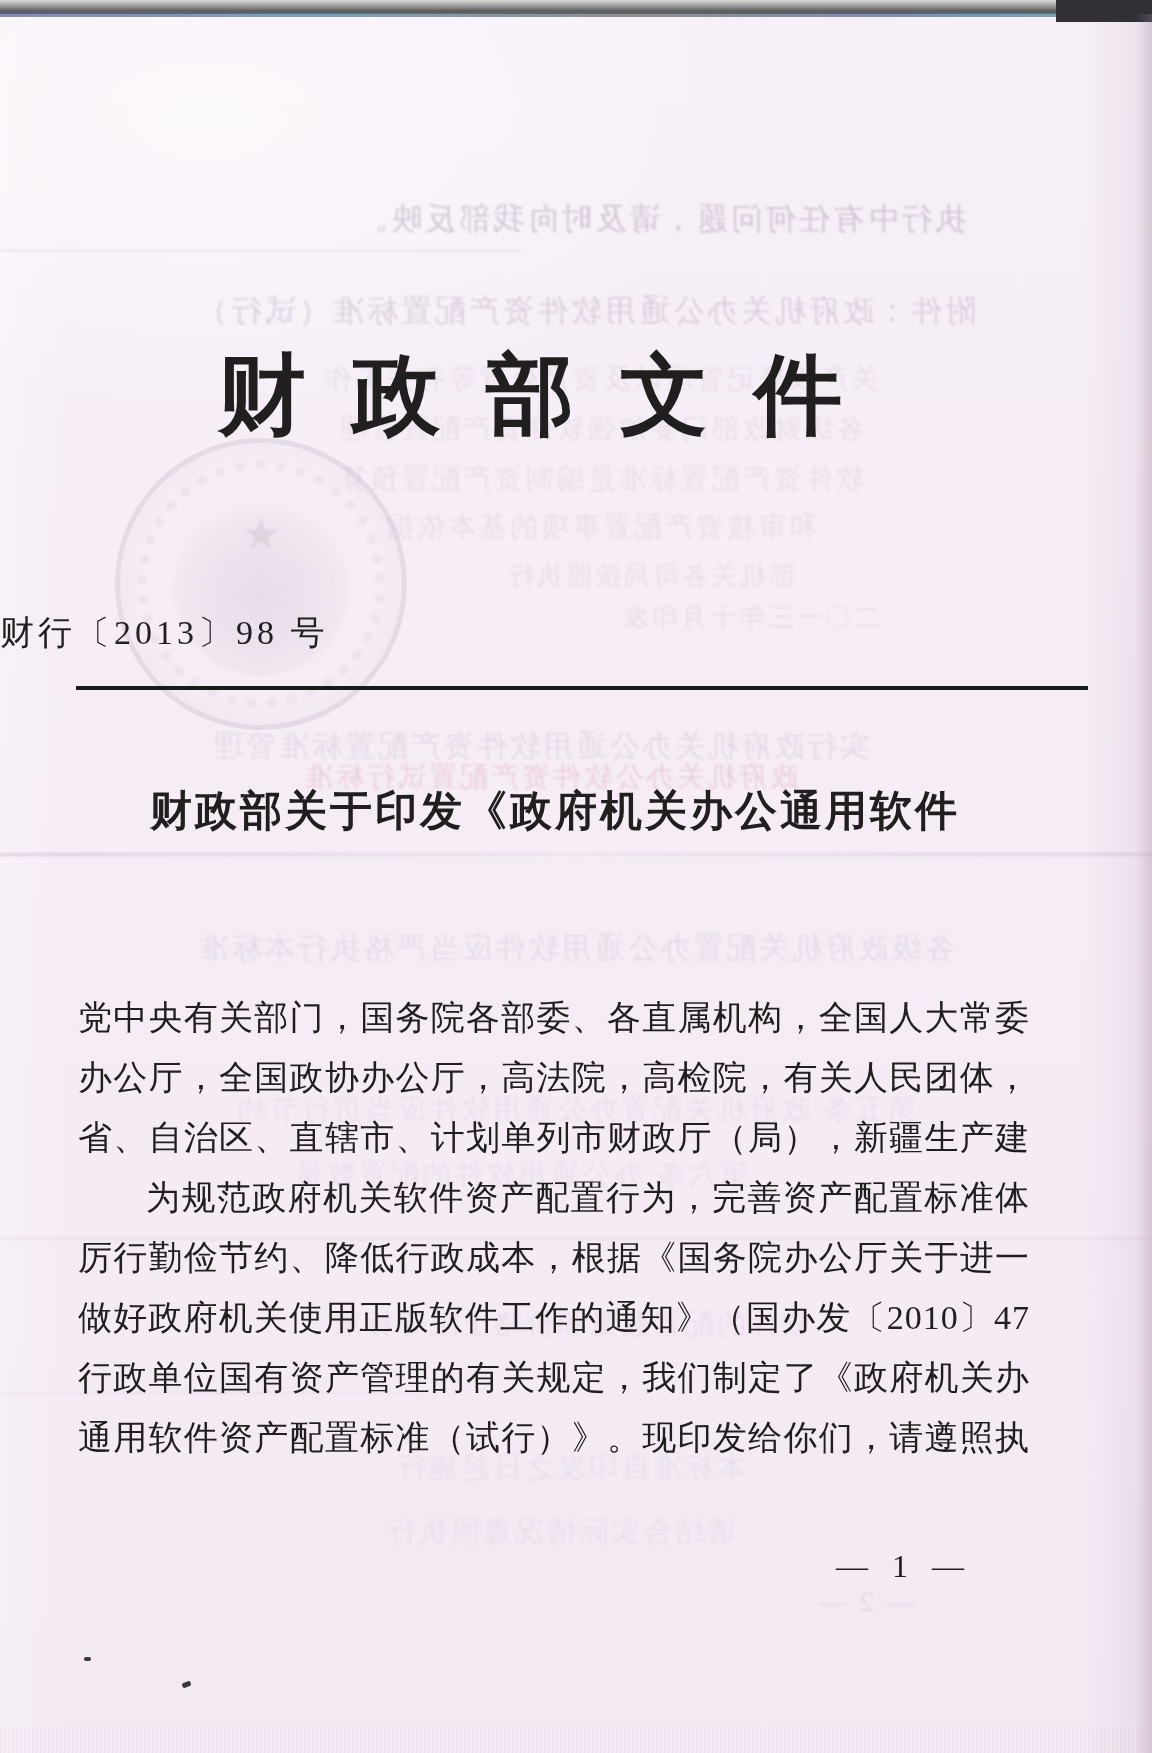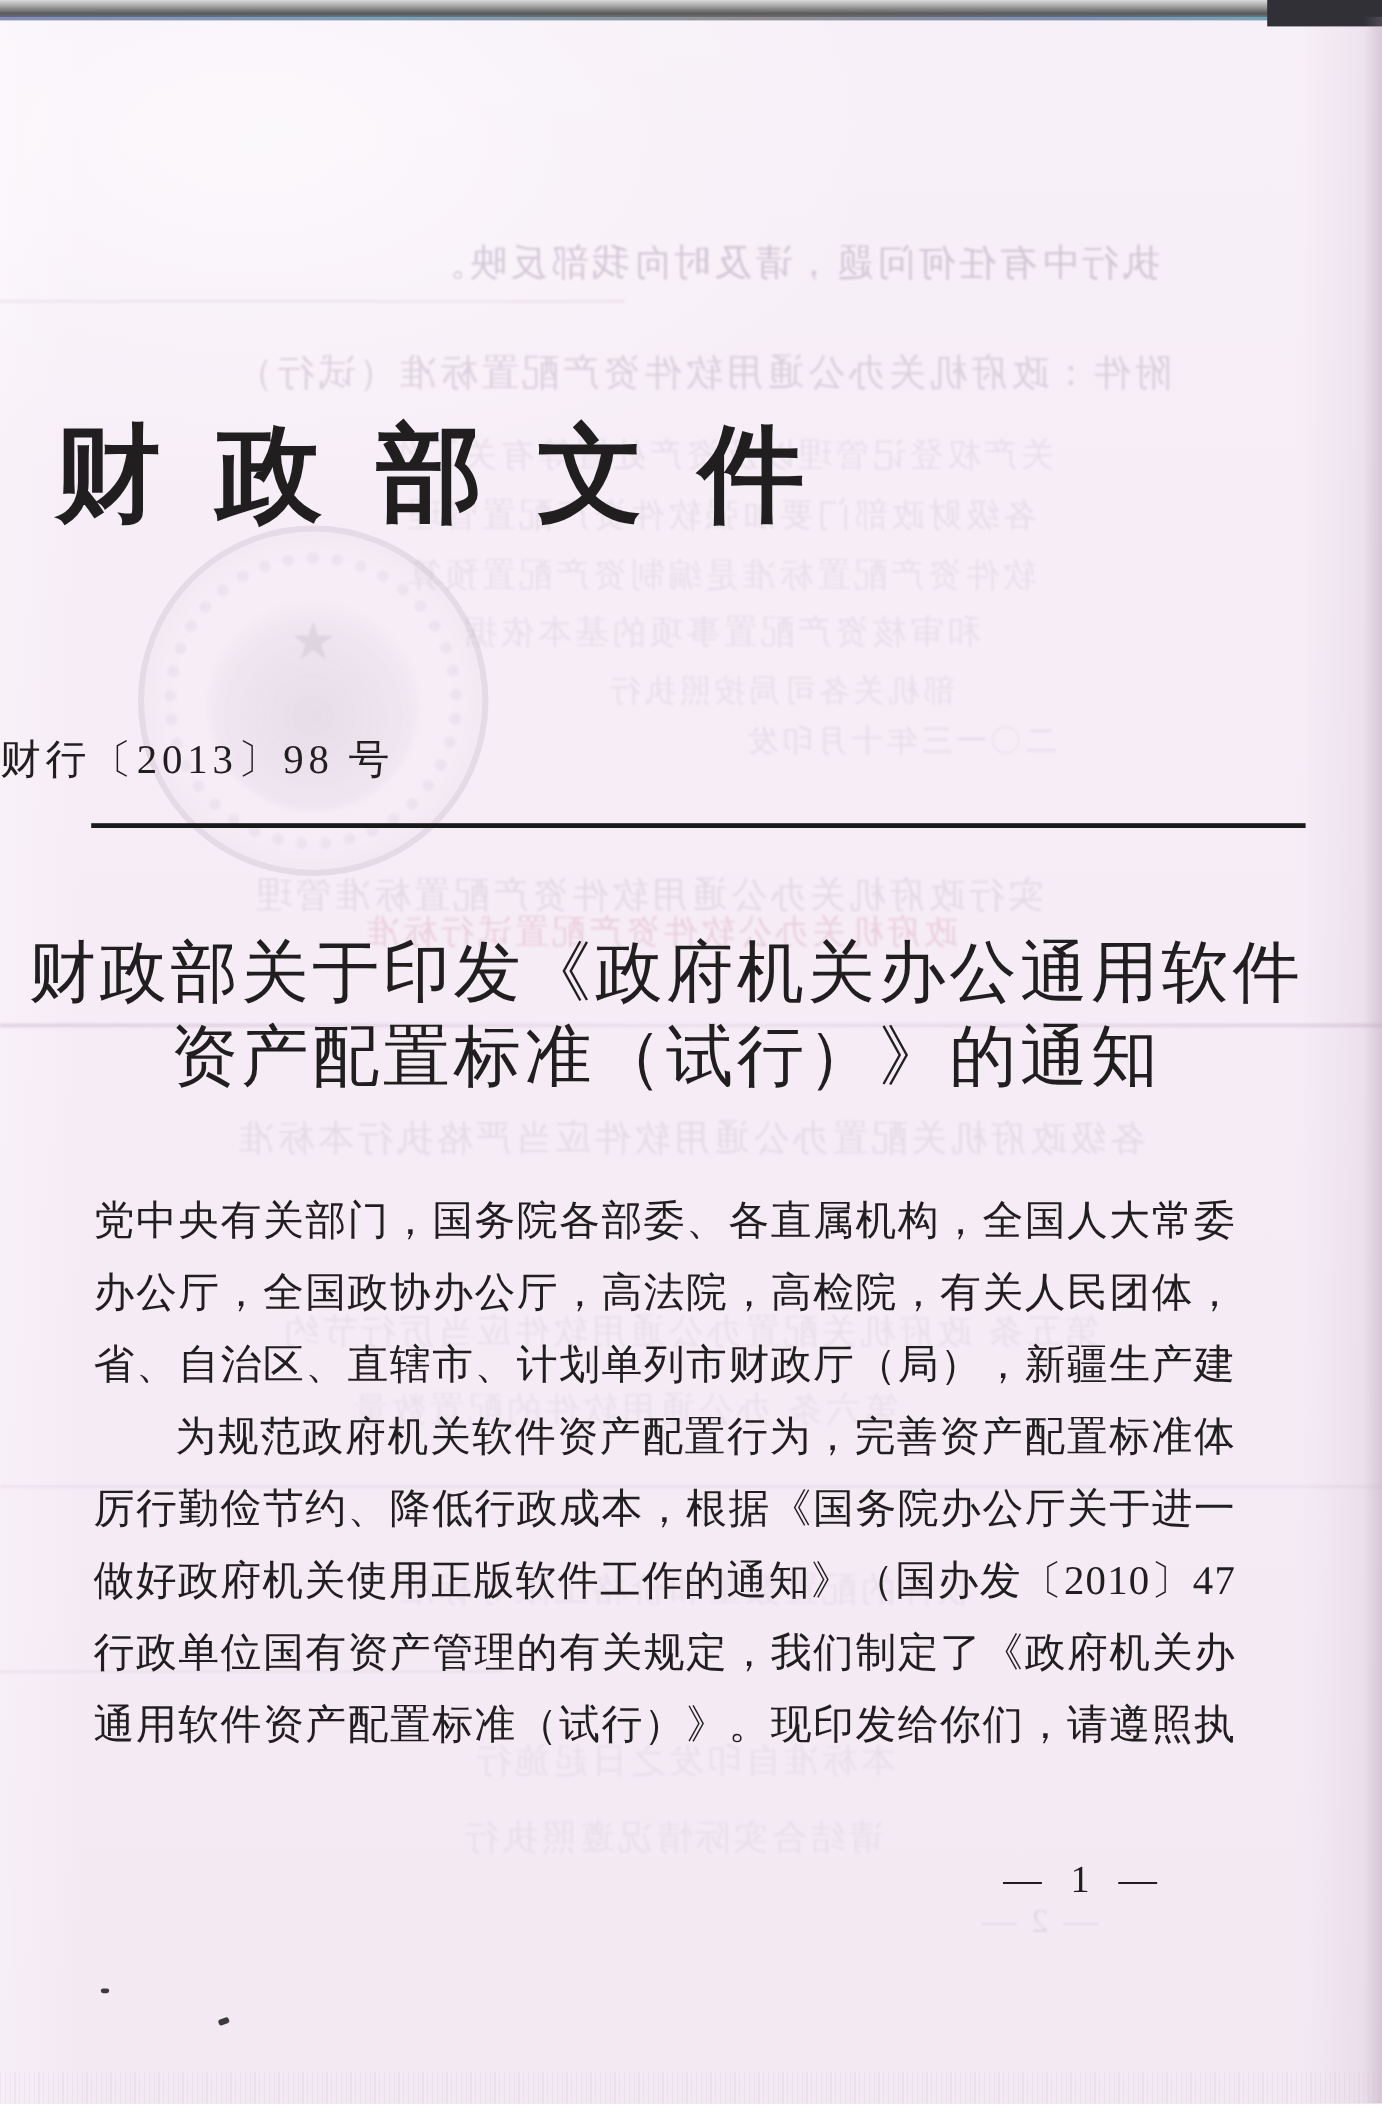--- a/index.html
+++ b/index.html
@@ -59,35 +59,35 @@
   #seal .star{
     position:absolute;left:0;width:292px;top:70px;text-align:center;
     font-size:44px;color:rgba(141,122,150,.30);filter:blur(1px);
   }
   #seal .wreath{
     position:absolute;inset:22px;border:10px dotted rgba(141,122,150,.14);border-radius:50%;filter:blur(1px);
   }
   
   .ink{color:var(--ink,#201e1f);}
   #agency-header{
-    position:absolute;left:0;top:336px;width:1060px;
+    position:absolute;left:0;top:336px;width:1060px;text-align:center;
     font-size:88px;font-weight:700;letter-spacing:46px;text-indent:46px;
     white-space:nowrap;
   }
   #doc-number{
     position:absolute;left:0;top:610px;width:1080px;text-align:left;
     font-size:34px;letter-spacing:4px;
   }
   #header-rule{
     position:absolute;left:76px;top:686px;width:1012px;height:4px;
     background:var(--rule,#1a1a1a);
   }
   #doc-title{
     position:absolute;left:0;top:776px;width:1110px;text-align:center;
-    font-size:56px;font-weight:400;line-height:70px;letter-spacing:3px;
+    font-size:42px;font-weight:700;line-height:70px;letter-spacing:3px;
   }
   #body-text{
     position:absolute;left:78px;top:988px;width:952px;
     font-size:34px;line-height:60px;letter-spacing:1px;
   }
   .bl{width:100%;box-sizing:border-box;white-space:nowrap;}
   .fj{text-align:justify;text-align-last:justify;white-space:normal;height:60px;overflow:hidden;}
   .indent{padding-left:68px;}
   #page-number{
     position:absolute;left:836px;top:1548px;font-size:32px;letter-spacing:8px;white-space:nowrap;
@@ -138,21 +138,20 @@
 </div>
 
 <div id="agency-header" class="ink">财政部文件</div>
 
 <div id="doc-number" class="ink">财行〔2013〕98 号</div>
 
 <div id="header-rule"></div>
 
 <div id="doc-title" class="ink">
   <div>财政部关于印发《政府机关办公通用软件</div>
-  <div>资产配置标准（试行）》的通知</div>
 </div>
 
 <div id="body-text" class="ink">
   <div class="bl fj">党中央有关部门，国务院各部委、各直属机构，全国人大常委会</div>
   <div class="bl fj">办公厅，全国政协办公厅，高法院，高检院，有关人民团体，各</div>
   <div class="bl fj">省、自治区、直辖市、计划单列市财政厅（局），新疆生产建设兵</div>
   <div class="bl fj indent">为规范政府机关软件资产配置行为，完善资产配置标准体系，</div>
   <div class="bl fj">厉行勤俭节约、降低行政成本，根据《国务院办公厅关于进一步</div>
   <div class="bl fj">做好政府机关使用正版软件工作的通知》（国办发〔2010〕47号）、</div>
   <div class="bl fj">行政单位国有资产管理的有关规定，我们制定了《政府机关办公</div>

